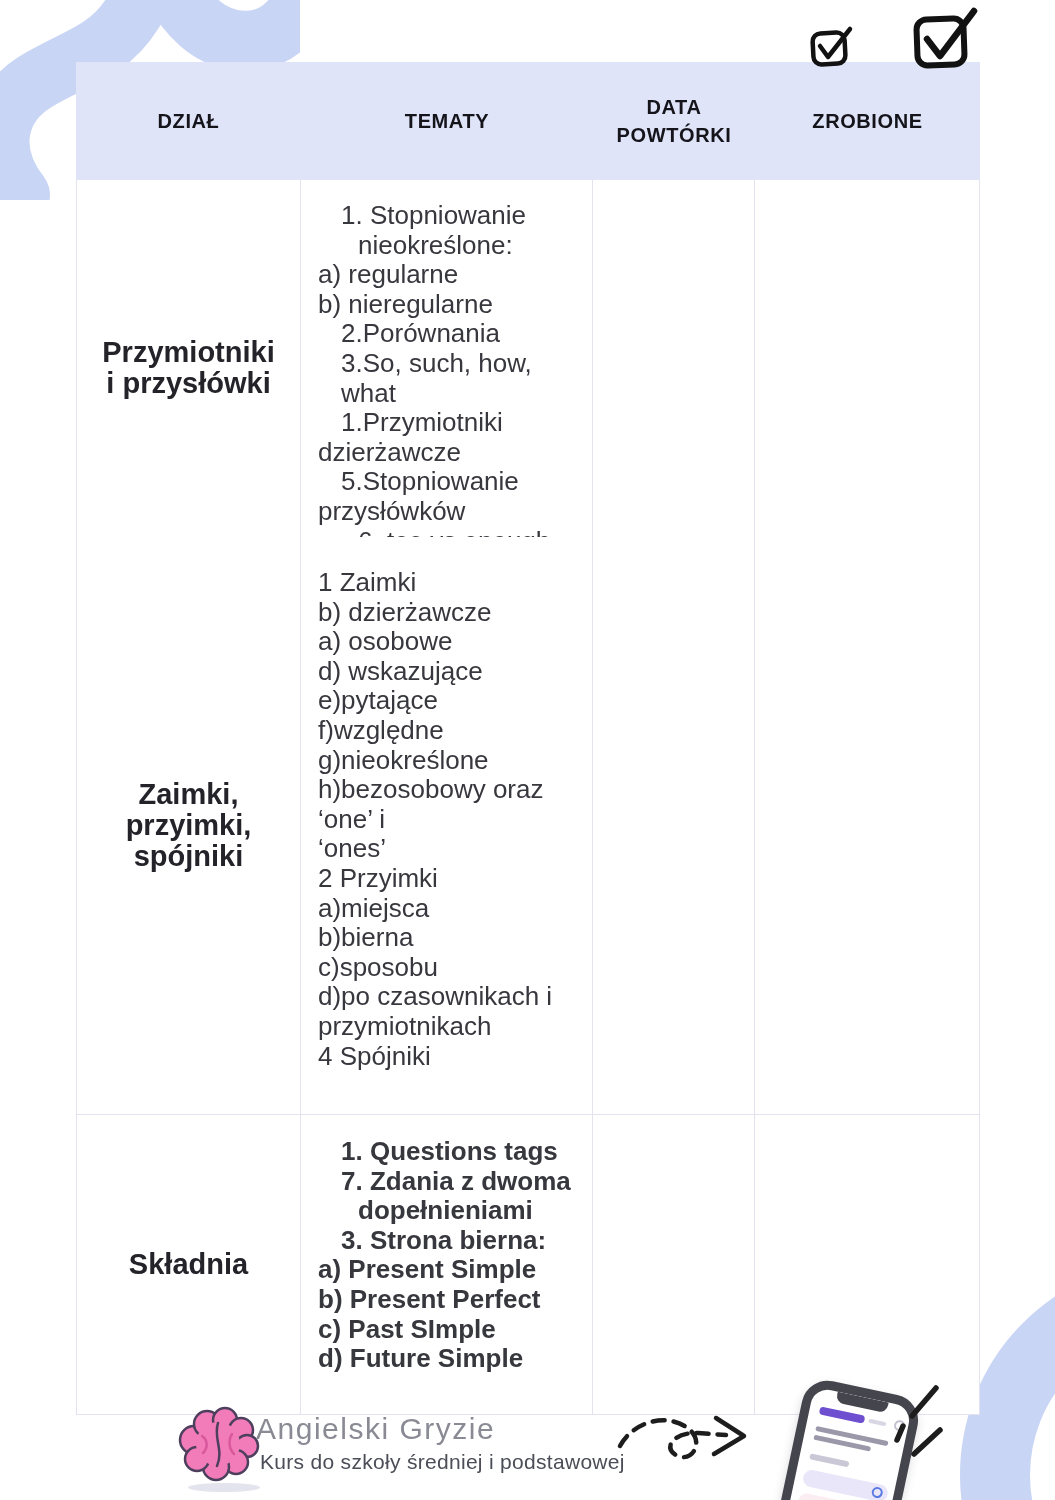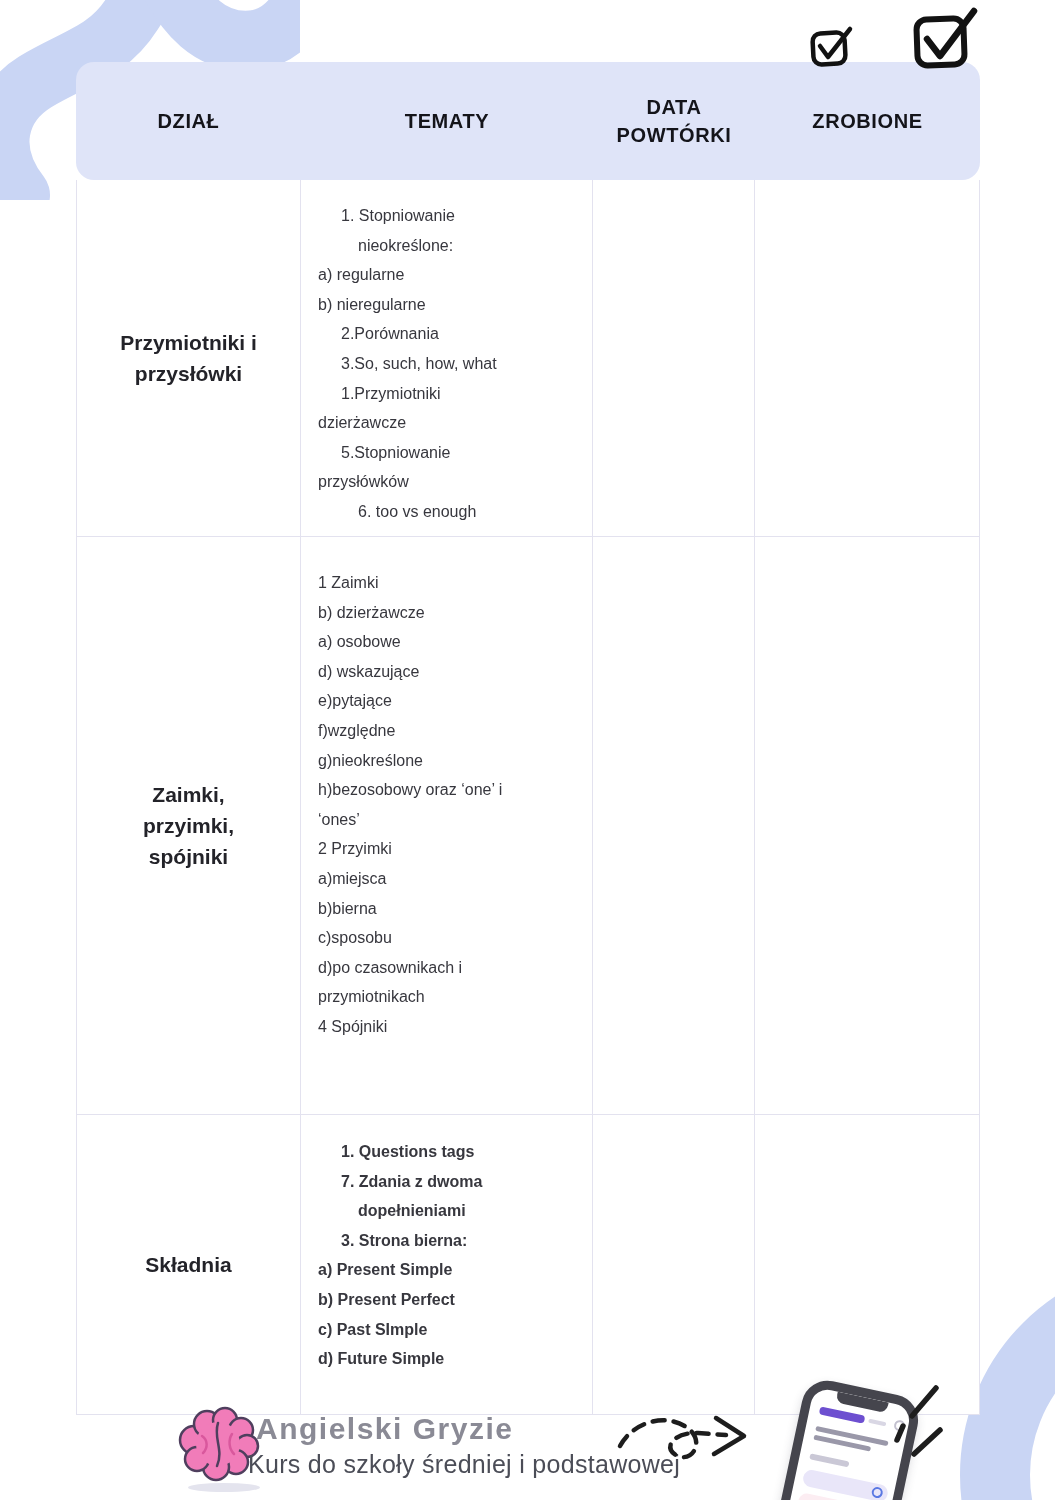--- a/index.html
+++ b/index.html
@@ -16,60 +16,60 @@
     border:70px solid #c9d5f4;border-radius:50%;box-sizing:border-box;z-index:0;
   }
   .checkbox-icon{position:absolute;z-index:3;}
   .cb-small{left:804px;top:20px;}
   .cb-large{left:906px;top:2px;}
 
   
   .study-table{position:absolute;left:76px;top:62px;width:904px;z-index:2;}
   .thead{
     height:118px;background:#dfe4f8;
-    display:grid;grid-template-columns:225px 292px 162px 225px;align-items:center;border-radius:18px;
+    display:grid;grid-template-columns:225px 292px 162px 225px;align-items:center;
   }
   .hcell{
     text-align:center;font-weight:bold;font-size:20px;letter-spacing:0.6px;
     color:#14141a;line-height:28px;padding:0 18px;
   }
   .trow{display:grid;grid-template-columns:225px 292px 162px 225px;}
   .row-0{height:357px;}
   .row-1{height:578px;}
   .row-2{height:300px;}
   .cell{
     background:#ffffff;box-sizing:border-box;
     border-right:1.5px solid #e3e2ef;border-bottom:1.5px solid #e3e2ef;
   }
   .cell:first-child{border-left:1.5px solid #e3e2ef;}
   .dzial{
     display:flex;align-items:center;justify-content:center;text-align:center;
-    font-weight:bold;font-size:21px;line-height:31px;color:#232329;padding:0 30px;
-  }
-  .tematy{font-size:16px;line-height:29.6px;color:#37373e;padding:20px 10px 0 17px;}
+    font-weight:bold;font-size:29px;line-height:31px;color:#232329;padding:0 30px;
+  }
+  .tematy{font-size:26px;line-height:29.6px;color:#37373e;padding:20px 10px 0 17px;}
   .row-0 .tematy{padding-top:21px;}
   .row-1 .tematy{padding-top:31px;}
   .row-2 .tematy{padding-top:22px;font-weight:bold;}
   .ind-0{padding-left:0;}
   .ind-1{padding-left:23px;}
   .ind-2{padding-left:40px;}
 
   
   .footer{position:absolute;left:0;top:1380px;width:1055px;height:120px;z-index:3;}
   .brain{position:absolute;left:172px;top:26px;}
   .brain-shadow{
     position:absolute;left:188px;top:103px;width:72px;height:9px;
     background:#e4e4ee;border-radius:50%;
   }
   .brand-title{
-    position:absolute;left:256px;top:32px;font-size:30px;font-weight:bold;
+    position:absolute;left:256px;top:32px;font-size:30px;font-weight:normal;
     letter-spacing:1.5px;color:#8a8a95;
   }
   .brand-tagline{
-    position:absolute;left:248px;top:70px;font-size:25px;color:#4b4d57;letter-spacing:0.3px;
+    position:absolute;left:260px;top:70px;font-size:21px;color:#4b4d57;letter-spacing:0.3px;
   }
   .arrow-svg{position:absolute;left:612px;top:22px;}
   .emphasis-svg{position:absolute;left:872px;top:0px;}
 
   
   .phone-wrap{position:absolute;left:782px;top:8px;width:140px;height:230px;transform:rotate(12deg);}
   .phone-frame{
     position:relative;width:118px;height:215px;box-sizing:border-box;
     border:9px solid #45454d;border-radius:26px;background:#ffffff;overflow:hidden;
     box-shadow:0 4px 10px rgba(60,60,80,0.18);

